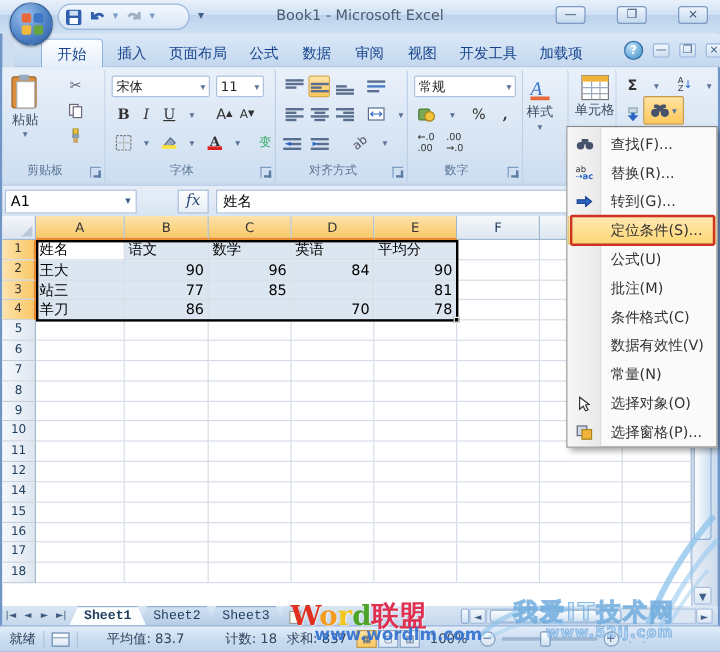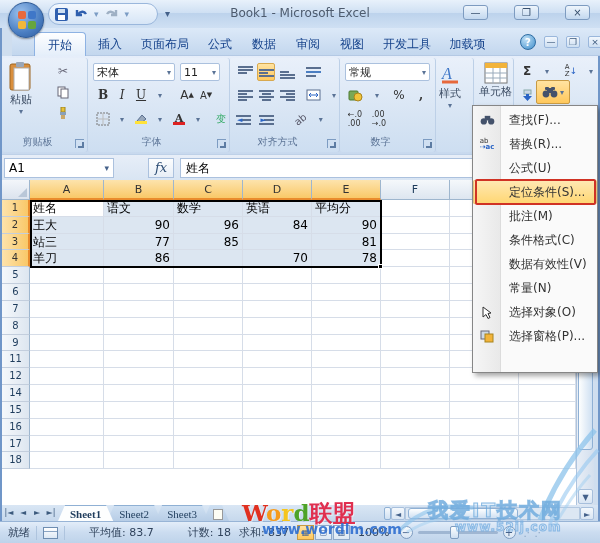--- a/index.html
+++ b/index.html
@@ -108,21 +108,21 @@
     background:linear-gradient(90deg,#e8eef6,#d3dfee);border-left:1px solid #aec4de;}
   .vthumb{position:absolute;left:1px;top:20px;width:15px;height:250px;border-radius:3px;
     background:linear-gradient(90deg,#fdfefe,#cfe0f2);border:1px solid #8fb0d4;}
   .varrow{position:absolute;left:1px;width:15px;height:15px;font-size:8px;color:#44618a;
     text-align:center;line-height:15px;background:linear-gradient(#f4f8fc,#d8e5f3);border:1px solid #a7bfdc;border-radius:2px;}
   
   .tabsrow{position:absolute;left:2px;top:505px;width:596px;height:16px;
     background:linear-gradient(#d9e6f4,#c6d8ec);display:flex;align-items:stretch;font-size:11px;}
   .navbtn{width:14px;text-align:center;color:#3c5a7d;font-size:8px;line-height:16px;}
   .stab{position:relative;padding:0 12px;line-height:16px;color:#1e3c5c;
-    font-family:Liberation Serif, serif;clip-path:polygon(7px 0,calc(100% - 7px) 0,100% 100%,0 100%);
+    font-family:Liberation Mono, monospace;clip-path:polygon(7px 0,calc(100% - 7px) 0,100% 100%,0 100%);
     background:linear-gradient(#cfe0f2,#b7cde6);margin-right:-6px;border-top:1px solid #8fb0d4;}
   .stab.active{background:#fdfefe;font-weight:bold;z-index:2;}
   .instab{width:26px;clip-path:polygon(7px 0,calc(100% - 7px) 0,100% 100%,0 100%);
     background:linear-gradient(#cfe0f2,#b7cde6);margin-right:-6px;position:relative;}
   .instab::after{content:"";position:absolute;left:10px;top:4px;width:8px;height:9px;background:#fdfdf4;border:1px solid #999;}
   .hscroll{position:absolute;right:4px;top:1px;width:210px;height:14px;display:flex;align-items:center;}
   .hsplit{width:7px;height:13px;background:linear-gradient(#f4f8fc,#cfe0f2);border:1px solid #8fb0d4;border-radius:2px;}
   .harrow{width:14px;height:13px;font-size:8px;line-height:13px;text-align:center;color:#44618a;
     background:linear-gradient(#f4f8fc,#d8e5f3);border:1px solid #a7bfdc;border-radius:2px;}
   .htrack{flex:1;height:13px;background:#dce7f3;border:1px solid #b3c8e0;position:relative;}
@@ -610,20 +610,31 @@
           <div class="cell" style="width: 74px;"></div>
           <div class="cell" style="width: 70px;"></div>
           <div class="cell" style="width: 69px;"></div>
           <div class="cell" style="width: 69px;"></div>
           <div class="cell" style="width: 69px;"></div>
           <div class="cell" style="width: 69px;"></div>
           <div class="cell" style="width: 69px;"></div>
           <div class="cell" style="width: 57px;"></div>
         </div>
         <div class="grow">
+          <div class="rh">10</div>
+          <div class="cell" style="width: 74px;"></div>
+          <div class="cell" style="width: 70px;"></div>
+          <div class="cell" style="width: 69px;"></div>
+          <div class="cell" style="width: 69px;"></div>
+          <div class="cell" style="width: 69px;"></div>
+          <div class="cell" style="width: 69px;"></div>
+          <div class="cell" style="width: 69px;"></div>
+          <div class="cell" style="width: 57px;"></div>
+        </div>
+        <div class="grow">
           <div class="rh">11</div>
           <div class="cell" style="width: 74px;"></div>
           <div class="cell" style="width: 70px;"></div>
           <div class="cell" style="width: 69px;"></div>
           <div class="cell" style="width: 69px;"></div>
           <div class="cell" style="width: 69px;"></div>
           <div class="cell" style="width: 69px;"></div>
           <div class="cell" style="width: 69px;"></div>
           <div class="cell" style="width: 57px;"></div>
         </div>
@@ -717,24 +728,32 @@
       </span>
       <span>查找(F)...</span>
     </div>
     <div class="mi">
       <span class="ic repl">
           <span>ab<br><b>⇢ac</b></span>
         </span>
       <span>替换(R)...</span>
     </div>
     <div class="mi">
-      <span>公式(U)</span>
+      <span class="ic">
+        <svg width="14" height="10" viewBox="0 0 14 10">
+            <path d="M1 3.5 H8 V1 L13 5 L8 9 V6.5 H1 Z" fill="#2a64c5" stroke="#1c4792"></path>
+          </svg>
+      </span>
+      <span>转到(G)...</span>
     </div>
     <div class="mi hl annot">
       <span>定位条件(S)...</span>
+    </div>
+    <div class="mi">
+      <span>公式(U)</span>
     </div>
     <div class="mi">
       <span>批注(M)</span>
     </div>
     <div class="mi">
       <span>条件格式(C)</span>
     </div>
     <div class="mi">
       <span>数据有效性(V)</span>
     </div>

